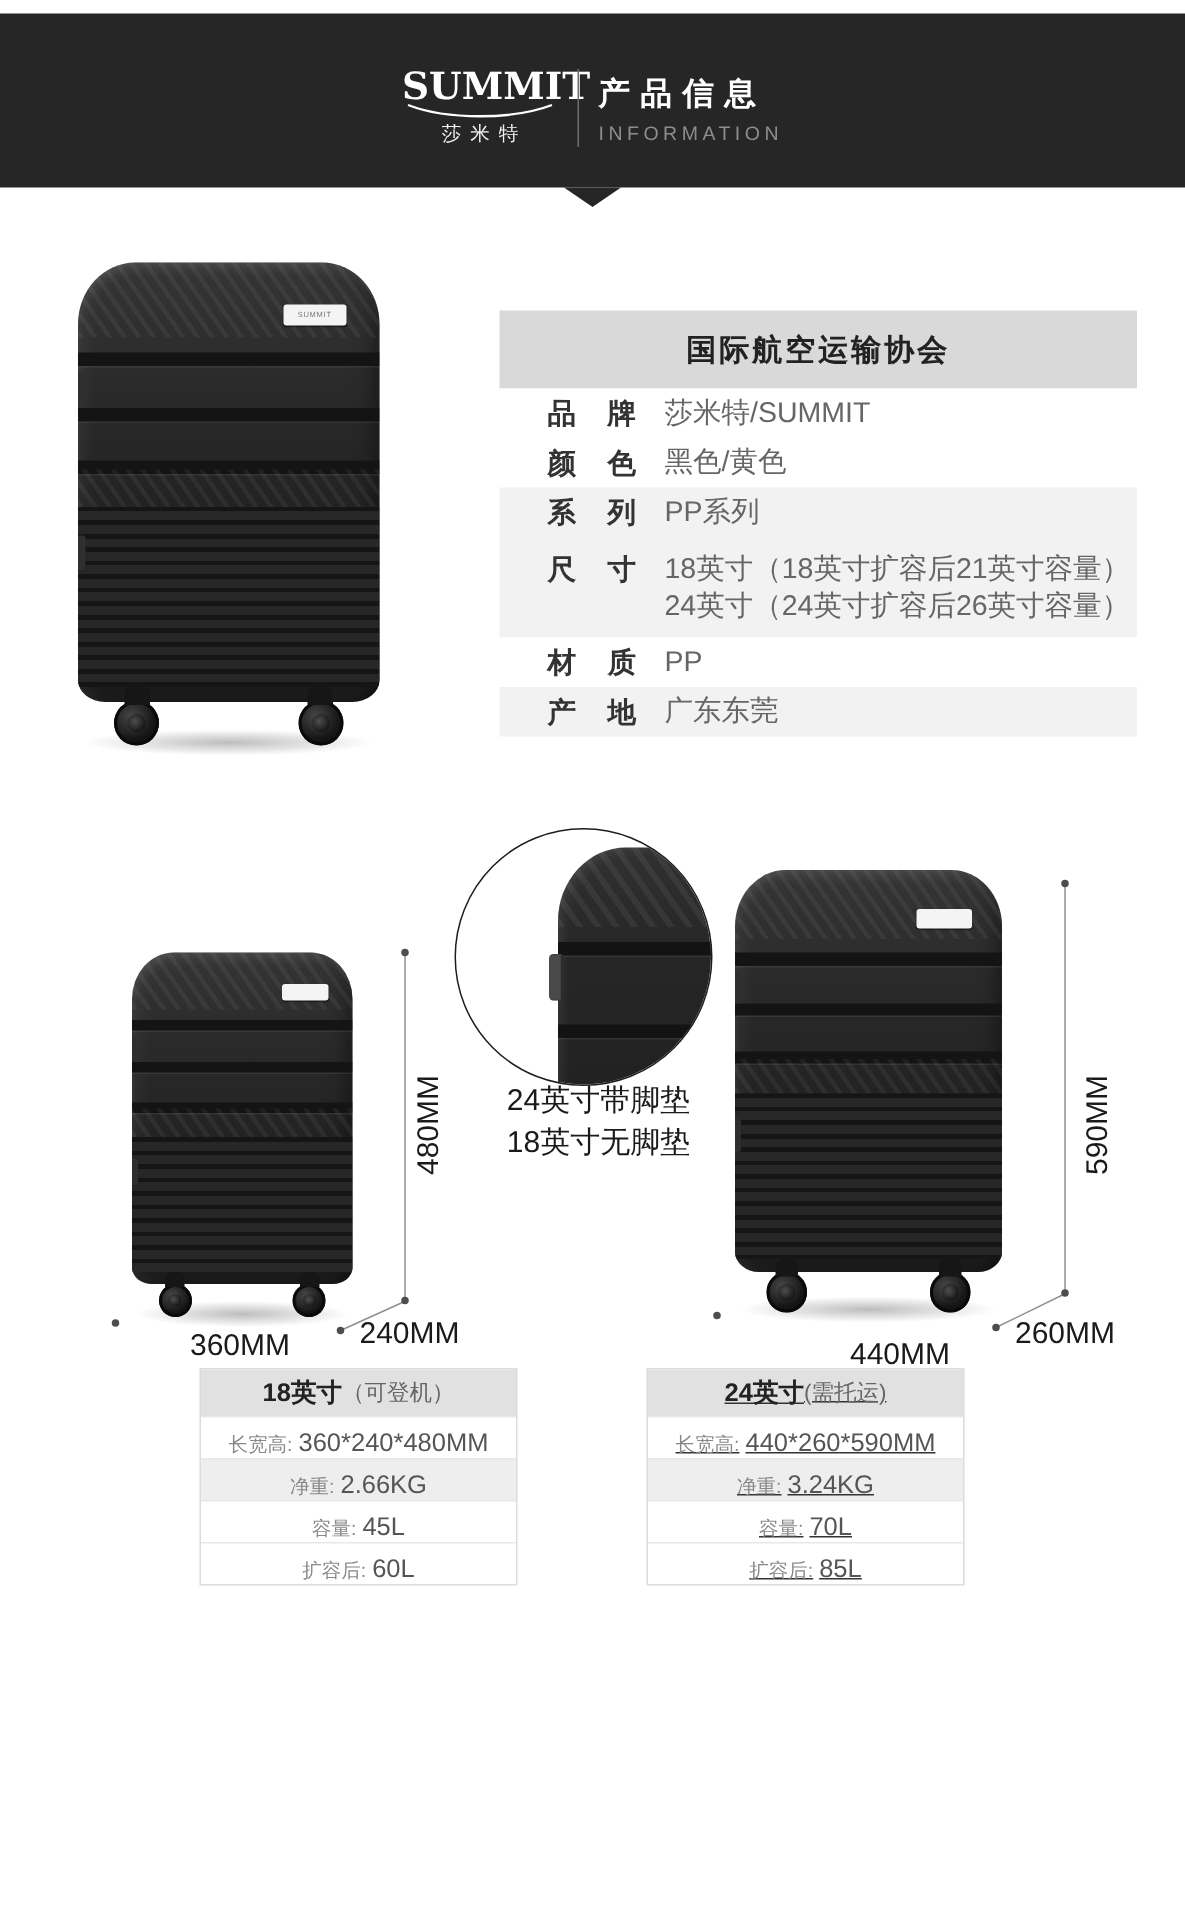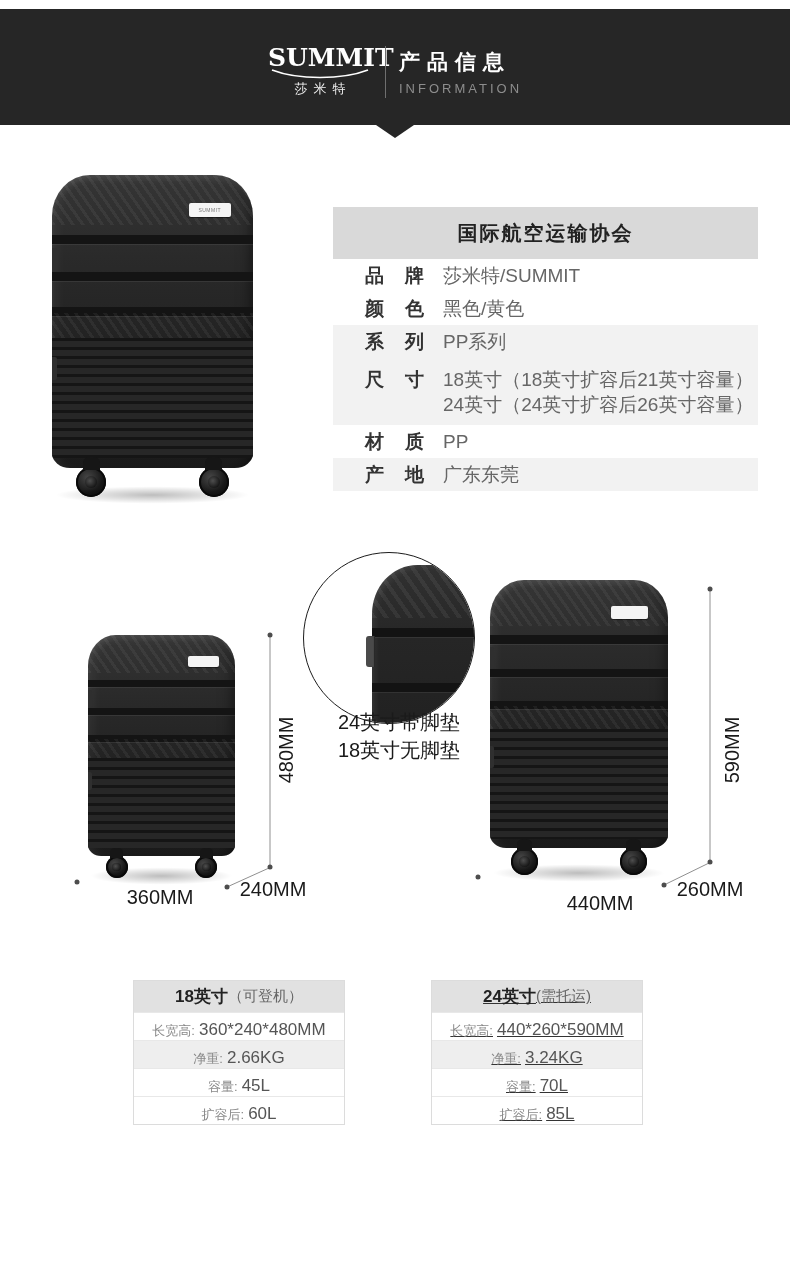--- a/index.html
+++ b/index.html
@@ -87,25 +87,25 @@
     border-radius:36% 22% 0 0 / 24% 16% 0 0;
     box-shadow:inset 6px 4px 10px -6px rgba(255,255,255,.14); }
   .dc-tex { position:absolute; left:0; right:0; top:0; height:26%;
     background:repeating-linear-gradient(55deg, rgba(255,255,255,.06) 0 4px, transparent 4px 10px);
     border-radius:36% 22% 0 0 / 60% 40% 0 0; }
   .dc-groove { position:absolute; left:0; right:0; height:4.5%; background:#131313;
     box-shadow:0 1px 0 rgba(255,255,255,.07); }
   .dg1{top:31%;} .dg2{top:58%;}
   .dc-foot { position:absolute; left:-6px; top:35%; width:9px; height:15%;
     background:#4a4a4a; border-radius:3px 0 0 3px; box-shadow:inset -1px 0 1px rgba(0,0,0,.5); }
-  .callout-text { position:absolute; left:299px; top:168px; width:200px; text-align:center;
+  .callout-text { position:absolute; left:299px; top:180px; width:200px; text-align:center;
     font-size:20px; color:#1a1a1a; line-height:28px; }
 
   
-  .spec { position:absolute; top:980px; width:212px; border:1px solid #dcdcdc; background:#fff; }
+  .spec { position:absolute; top:912px; width:212px; border:1px solid #dcdcdc; background:#fff; }
   .spec-18 { left:133px; } .spec-24 { left:431px;text-decoration:underline; }
   .spec-title { height:31px; background:#e1e1e1; display:flex; align-items:center; justify-content:center;
     font-size:17px; color:#222; }
   .spec-title .tmain { font-weight:bold; }
   .spec-title .tnote { font-weight:normal; color:#666; font-size:15px; }
   .spec-row { height:28px; display:flex; align-items:flex-end; justify-content:center;
     border-top:1px solid #e8e8e8; font-size:13px; color:#888; background:#fff; }
   .spec-row.alt { background:#eeeeee; }
   .spec-row .val { font-size:17px; color:#555; margin-left:4px; letter-spacing:0px; }
 

